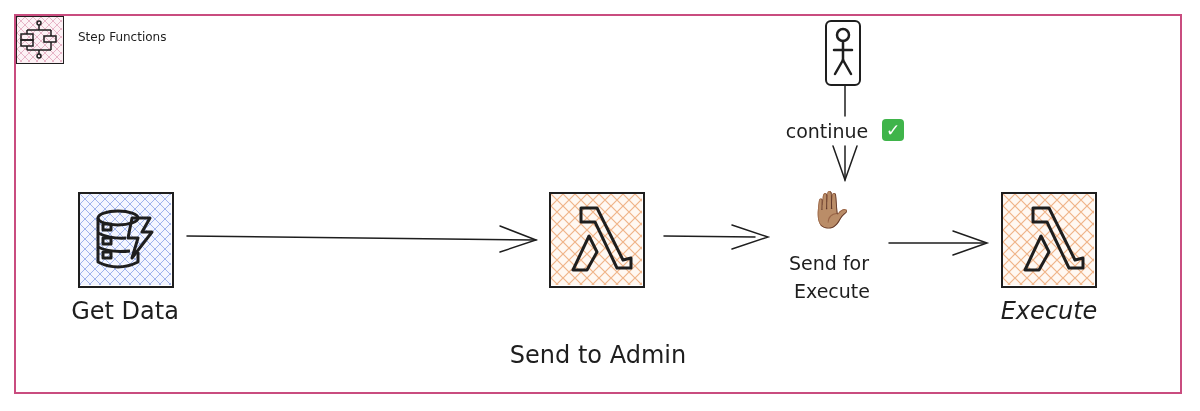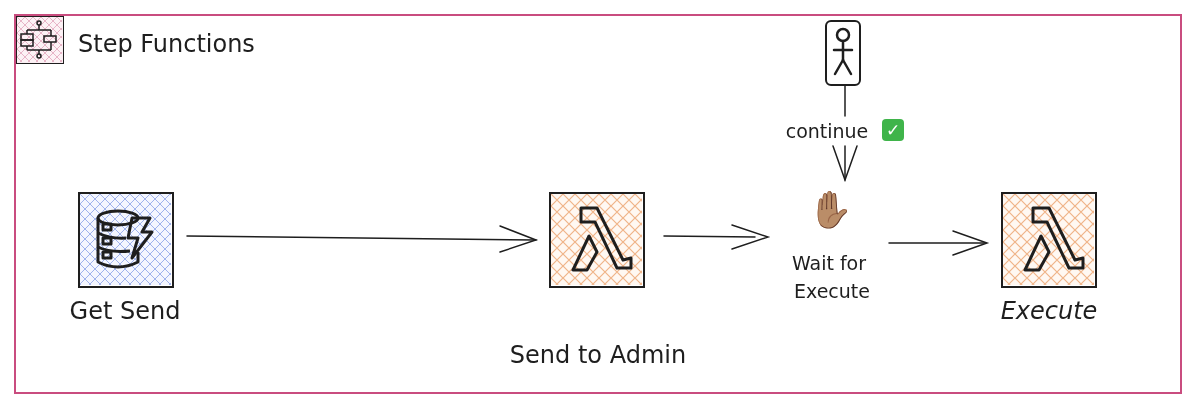--- a/index.html
+++ b/index.html
@@ -2,21 +2,21 @@
 <html><head>
 <meta charset="utf-8">
 <style>
   html, body { margin:0; padding:0; background:#ffffff; }
   body { width:1200px; height:411px; position:relative; overflow:hidden;
          font-family:"DejaVu Sans", sans-serif; color:#1e1e1e; }
   .frame { position:absolute; left:14px; top:14px; width:1168px; height:380px;
            border:2.5px solid #c94c7f; box-sizing:border-box; }
   .hdr-icon { position:absolute; left:16px; top:16px; width:48px; height:48px;
               border:1.5px solid #1e1e1e; box-sizing:border-box; background:#fbeef3; }
-  .hdr-title { position:absolute; left:78px; top:30px; font-size:24px; }
+  .hdr-title { position:absolute; left:78px; top:30px; font-size:12px; }
   .node { position:absolute; width:96px; height:96px; border:2.5px solid #1e1e1e; box-sizing:border-box; }
   .label { position:absolute; font-size:24px; text-align:center; white-space:nowrap; transform:translateX(-50%); }
   .small { font-size:19px;text-align:right; }
   svg.abs { position:absolute; left:0; top:0; }
   .actor { position:absolute; left:825px; top:20px; width:36px; height:66px;
            border:2px solid #1e1e1e; border-radius:6px; box-sizing:border-box; }
   .check { position:absolute; left:882px; top:119px; width:22px; height:22px; background:#3fb44a;
            border-radius:4px; color:#fff; font-size:17px; font-weight:bold; text-align:center; line-height:22px; }
   .hand { position:absolute; left:808px; top:190px; font-size:36px; line-height:40px; }
 </style>
@@ -91,37 +91,37 @@
       <path d="M18 24 V68 Q38 78 58 68 V58"></path>
       <path d="M18 39 Q30 45 46 44"></path>
         <path d="M18 53 Q30 59 50 57"></path>
       <rect x="23" y="30" width="8" height="6"></rect>
         <rect x="23" y="44" width="8" height="6"></rect>
         <rect x="23" y="58" width="8" height="6"></rect>
       <path d="M52 24 L70 24 L62 38 L72 38 L52 64 L58 44 L48 44 Z"></path>
     </g>
   </svg>
 </div>
-<div class="label" style="left:125px;top:297px;">Get Send</div>
+<div class="label" style="left:125px;top:297px;">Get Data</div>
 
 
 <div class="node" style="left:549px;top:192px;">
   <svg width="91" height="91" viewBox="0 0 91 91">
     <rect width="91" height="91" fill="url(#hatchOrange)"></rect>
     <g fill="none" stroke="#1e1e1e" stroke-width="3" stroke-linejoin="round">
       <path d="M30 14 L46 14 L72 66 L80 64 L80 74 L66 74 L44 28 L30 28 Z"></path>
       <path d="M38 42 L22 76 L36 76 L46 58 Z"></path>
     </g>
   </svg>
 </div>
 <div class="label" style="left:598px;top:297px;margin-top:44px;">Send to Admin</div>
 
 
 <div class="hand">✋🏽</div>
-<div class="label small" style="left:829px;top:252px;">Wait for</div>
+<div class="label small" style="left:829px;top:252px;">Send for</div>
 <div class="label small" style="left:832px;top:280px;">Execute</div>
 
 
 <div class="node" style="left:1001px;top:192px;">
   <svg width="91" height="91" viewBox="0 0 91 91">
     <rect width="91" height="91" fill="url(#hatchOrange)"></rect>
     <g fill="none" stroke="#1e1e1e" stroke-width="3" stroke-linejoin="round">
       <path d="M30 14 L46 14 L72 66 L80 64 L80 74 L66 74 L44 28 L30 28 Z"></path>
       <path d="M38 42 L22 76 L36 76 L46 58 Z"></path>
     </g>

